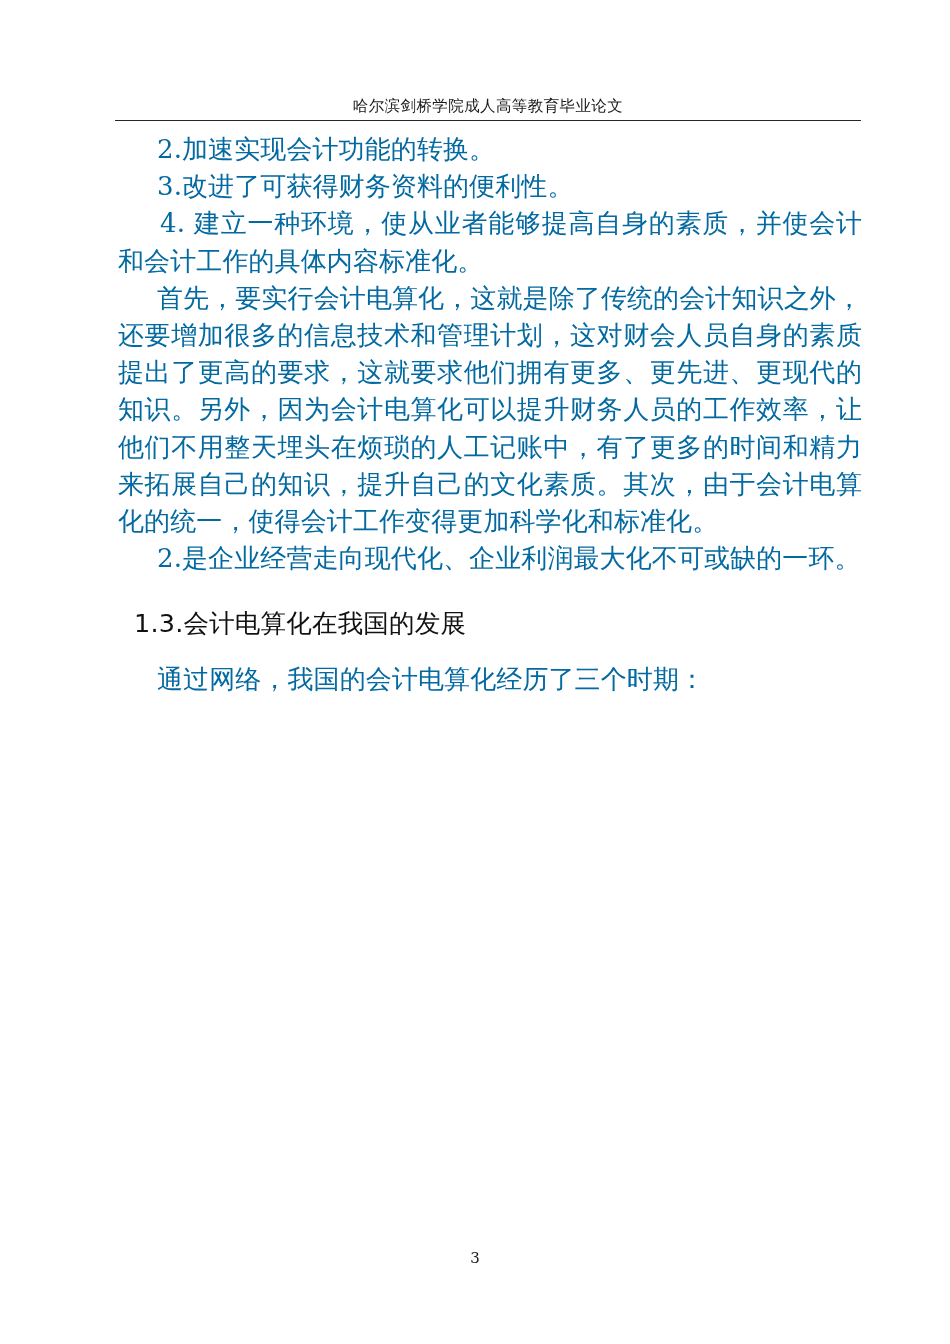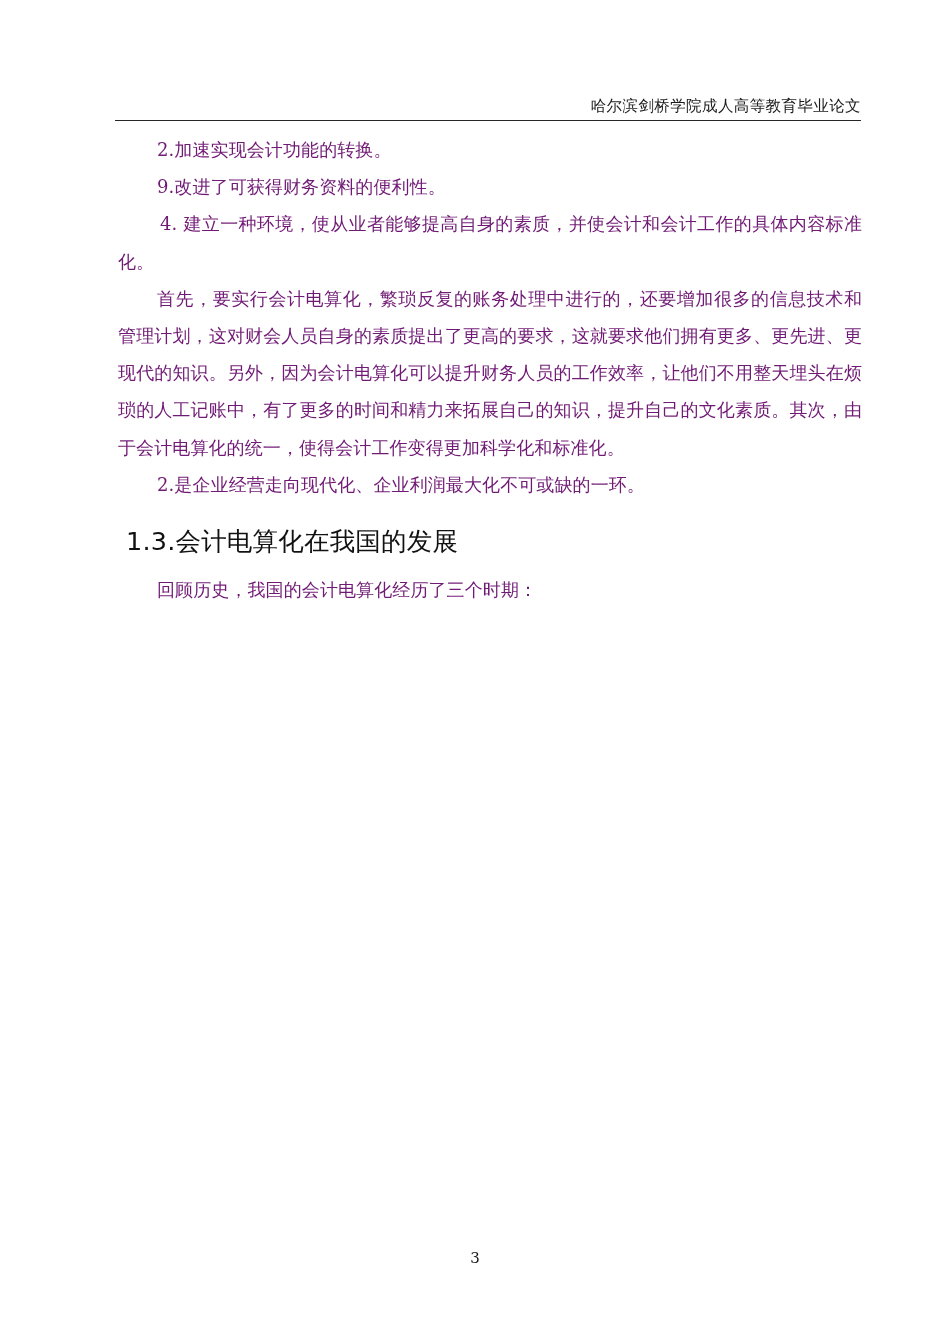--- a/index.html
+++ b/index.html
@@ -19,21 +19,21 @@
   }
 
   
   .header-block {
     position: absolute;
     left: 115px;
     top: 96px;
     width: 746px;
   }
   .header-title {
-    text-align: right;
+    text-align: center;
     font-family: "DejaVu Serif", "Liberation Serif", serif;
     font-size: 15.5px;
     letter-spacing: 0.4px;
     color: #1a1a1a;
     line-height: 20px;
     white-space: nowrap;
   }
   .header-rule {
     margin-top: 4px;
     border-top: 1.4px solid #262626;
@@ -45,39 +45,39 @@
   .content {
     position: absolute;
     left: 118px;
     top: 131px;
     width: 744px;
   }
 
   p.body {
     margin: 0;
     font-family: "DejaVu Serif", "Liberation Serif", serif;
-    font-size: 18px;
+    font-size: 26px;
     line-height: 37.2px;
     text-align: justify;
     text-justify: inter-character;
     text-align-last: left;
-    color: #701a75;
+    color: #0369a1;
     letter-spacing: 0.1px;
     word-break: break-all;
   }
   p.indent {
     text-indent: 39px;
   }
   p.indent-wide {
     text-indent: 42px;
   }
 
   
   h2.section-heading {
-    margin: 8px;
+    margin: 16px;
     font-family: "DejaVu Sans", "Liberation Sans", sans-serif;
     font-size: 25.5px;
     font-weight: 500;
     line-height: 40px;
     color: #111111;
     letter-spacing: 0.2px;
     white-space: nowrap;
   }
   .gap-heading-before { height: 10px; }
   .gap-heading-after { height: 2px; }
@@ -104,37 +104,37 @@
   <div class="header-block">
     <div class="header-title">哈尔滨剑桥学院成人高等教育毕业论文</div>
     <div class="header-rule"></div>
   </div>
 
   <div class="content">
 
     <p class="body indent">2.加速实现会计功能的转换。</p>
 
 
-    <p class="body indent">9.改进了可获得财务资料的便利性。</p>
+    <p class="body indent">3.改进了可获得财务资料的便利性。</p>
 
 
     <p class="body indent-wide">4. 建立一种环境，使从业者能够提高自身的素质，并使会计和会计工作的具体内容标准化。</p>
 
-    <p class="body indent">首先，要实行会计电算化，繁琐反复的账务处理中进行的，还要增加很多的信息技术和管理计划，这对财会人员自身的素质提出了更高的要求，这就要求他们拥有更多、更先进、更现代的知识。另外，因为会计电算化可以提升财务人员的工作效率，让他们不用整天埋头在烦琐的人工记账中，有了更多的时间和精力来拓展自己的知识，提升自己的文化素质。其次，由于会计电算化的统一，使得会计工作变得更加科学化和标准化。</p>
+    <p class="body indent">首先，要实行会计电算化，这就是除了传统的会计知识之外，还要增加很多的信息技术和管理计划，这对财会人员自身的素质提出了更高的要求，这就要求他们拥有更多、更先进、更现代的知识。另外，因为会计电算化可以提升财务人员的工作效率，让他们不用整天埋头在烦琐的人工记账中，有了更多的时间和精力来拓展自己的知识，提升自己的文化素质。其次，由于会计电算化的统一，使得会计工作变得更加科学化和标准化。</p>
 
     <p class="body indent">2.是企业经营走向现代化、企业利润最大化不可或缺的一环。</p>
 
 
     <div class="gap-heading-before"></div>
 
     <h2 class="section-heading">1.3.会计电算化在我国的发展</h2>
 
     <div class="gap-heading-after"></div>
 
-    <p class="body indent">回顾历史，我国的会计电算化经历了三个时期：</p>
+    <p class="body indent">通过网络，我国的会计电算化经历了三个时期：</p>
 
   </div>
 
   <div class="footer">
     <span class="page-number">3</span>
   </div>
 
 </div>
 
 </body></html>

